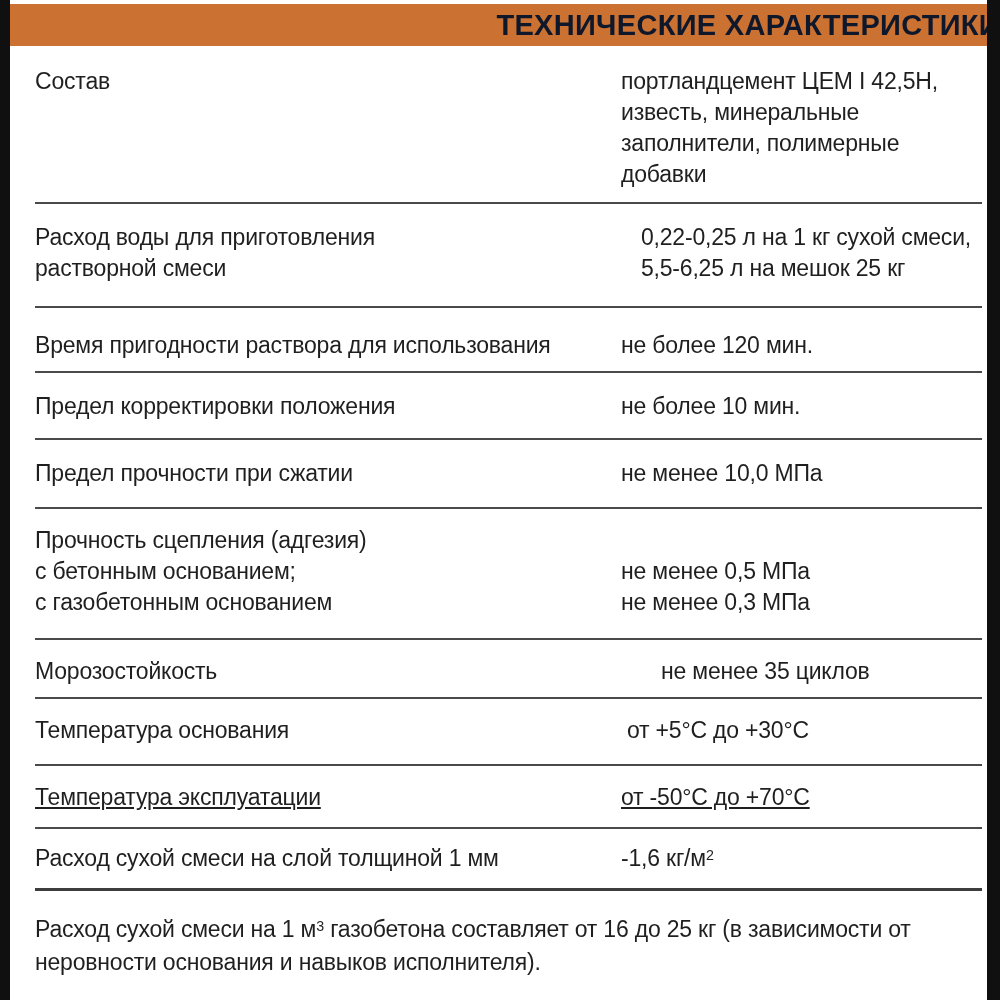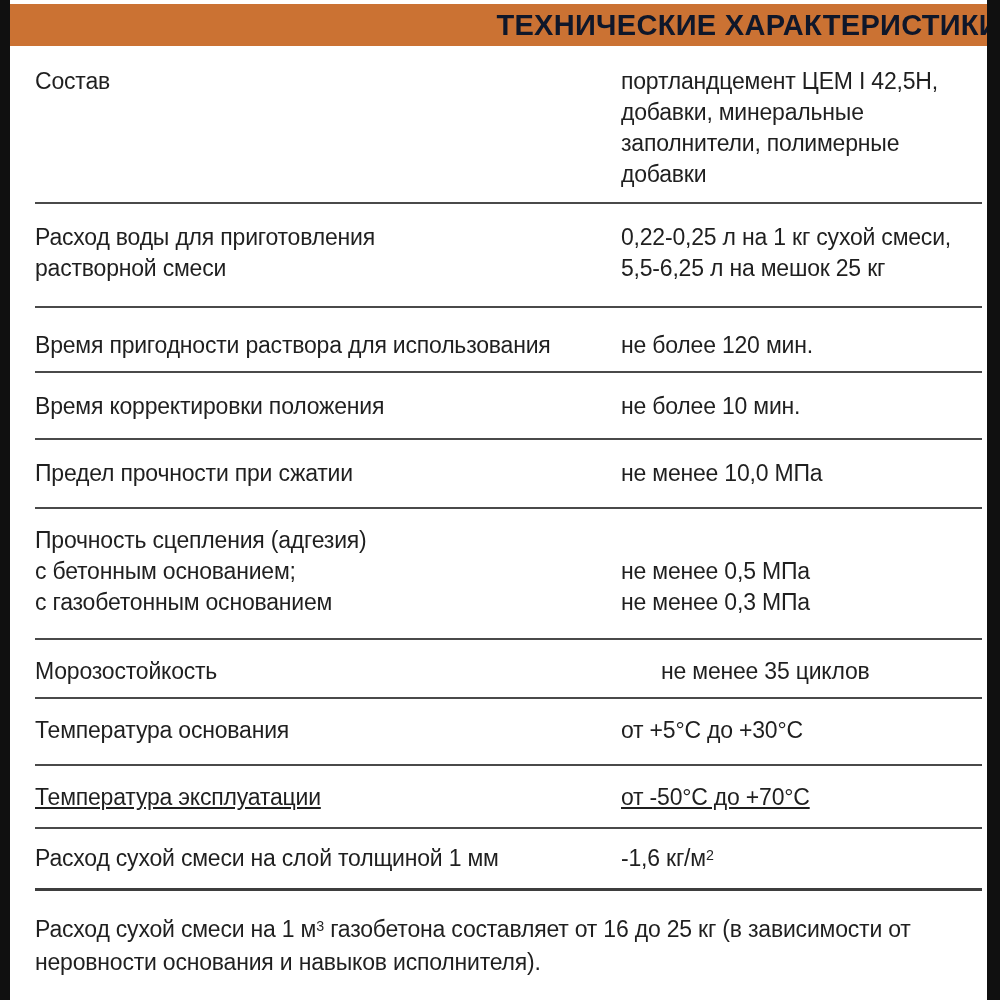--- a/index.html
+++ b/index.html
@@ -30,27 +30,27 @@
   .spec-row{
     display:flex;
     border-bottom:2px solid #4a4a4a;
     font-size:23px;line-height:31px;letter-spacing:-.2px;
   }
   .cell-left{width:578px;flex:none;padding-right:8px;}
   .cell-right{flex:1;}
   .cell-line{min-height:31px;}
 
   .spec-row:nth-child(1){padding:16px 0 12px;}
-  .spec-row:nth-child(2){padding:18px 0 22px;}
+  .spec-row:nth-child(2){padding:18px 0 22px;gap:20px;}
   .spec-row:nth-child(3){padding:22px 0 10px;}
   .spec-row:nth-child(4){padding:18px 0 16px;}
   .spec-row:nth-child(5){padding:18px 0 18px;align-items:center;}
   .spec-row:nth-child(6){padding:16px 0 20px;}
   .spec-row:nth-child(7){padding:16px 0 10px;gap:40px;}
-  .spec-row:nth-child(8){padding:16px 0 18px;}
+  .spec-row:nth-child(8){padding:16px 0 18px;gap:6px;}
   .spec-row:nth-child(9){padding:16px 0 14px;text-decoration:underline;}
   .spec-row:nth-child(10){padding:14px 0 14px;border-bottom-width:3px;border-bottom-color:#3e3e3e;}
 
   .footer-note{
     padding-top:22px;
     font-size:23px;line-height:33px;letter-spacing:-.2px;
     max-width:945px;
   }
   sup.spec-sup{
     font-size:0.62em;line-height:0;vertical-align:baseline;
@@ -68,21 +68,21 @@
 </div>
 
 <div class="content">
   <div id="spec-table">
       <div class="spec-row">
         <div class="cell-left">
           <div class="cell-line">Состав</div>
         </div>
         <div class="cell-right">
           <div class="cell-line">портландцемент ЦЕМ I 42,5Н,</div>
-          <div class="cell-line">добавки, минеральные</div>
+          <div class="cell-line">известь, минеральные</div>
           <div class="cell-line">заполнители, полимерные</div>
           <div class="cell-line">добавки</div>
         </div>
       </div>
       <div class="spec-row">
         <div class="cell-left">
           <div class="cell-line">Расход воды для приготовления</div>
           <div class="cell-line">растворной смеси</div>
         </div>
         <div class="cell-right">
@@ -93,21 +93,21 @@
       <div class="spec-row">
         <div class="cell-left">
           <div class="cell-line">Время пригодности раствора для использования</div>
         </div>
         <div class="cell-right">
           <div class="cell-line">не более 120 мин.</div>
         </div>
       </div>
       <div class="spec-row">
         <div class="cell-left">
-          <div class="cell-line">Время корректировки положения</div>
+          <div class="cell-line">Предел корректировки положения</div>
         </div>
         <div class="cell-right">
           <div class="cell-line">не более 10 мин.</div>
         </div>
       </div>
       <div class="spec-row">
         <div class="cell-left">
           <div class="cell-line">Предел прочности при сжатии</div>
         </div>
         <div class="cell-right">

